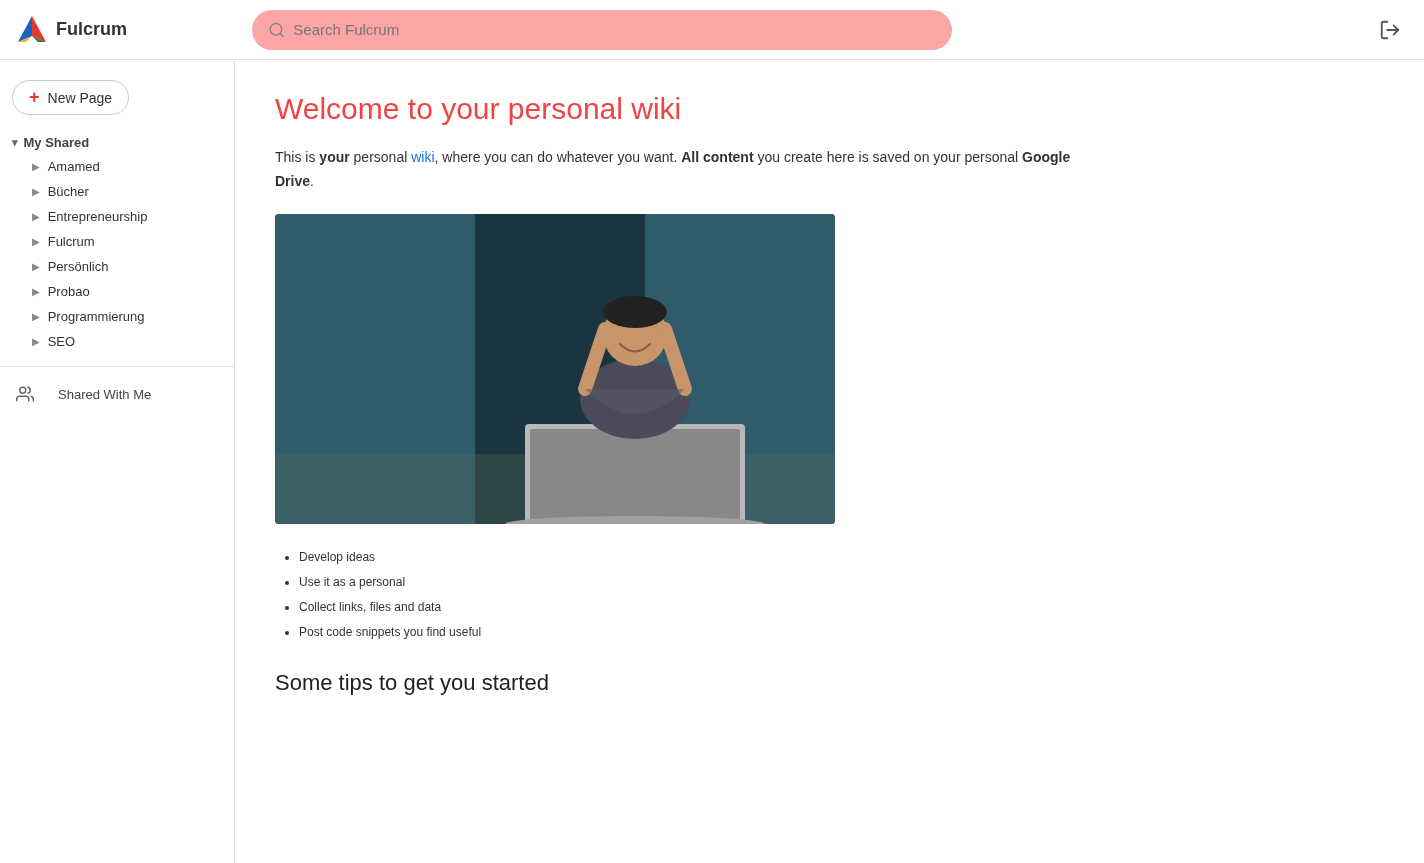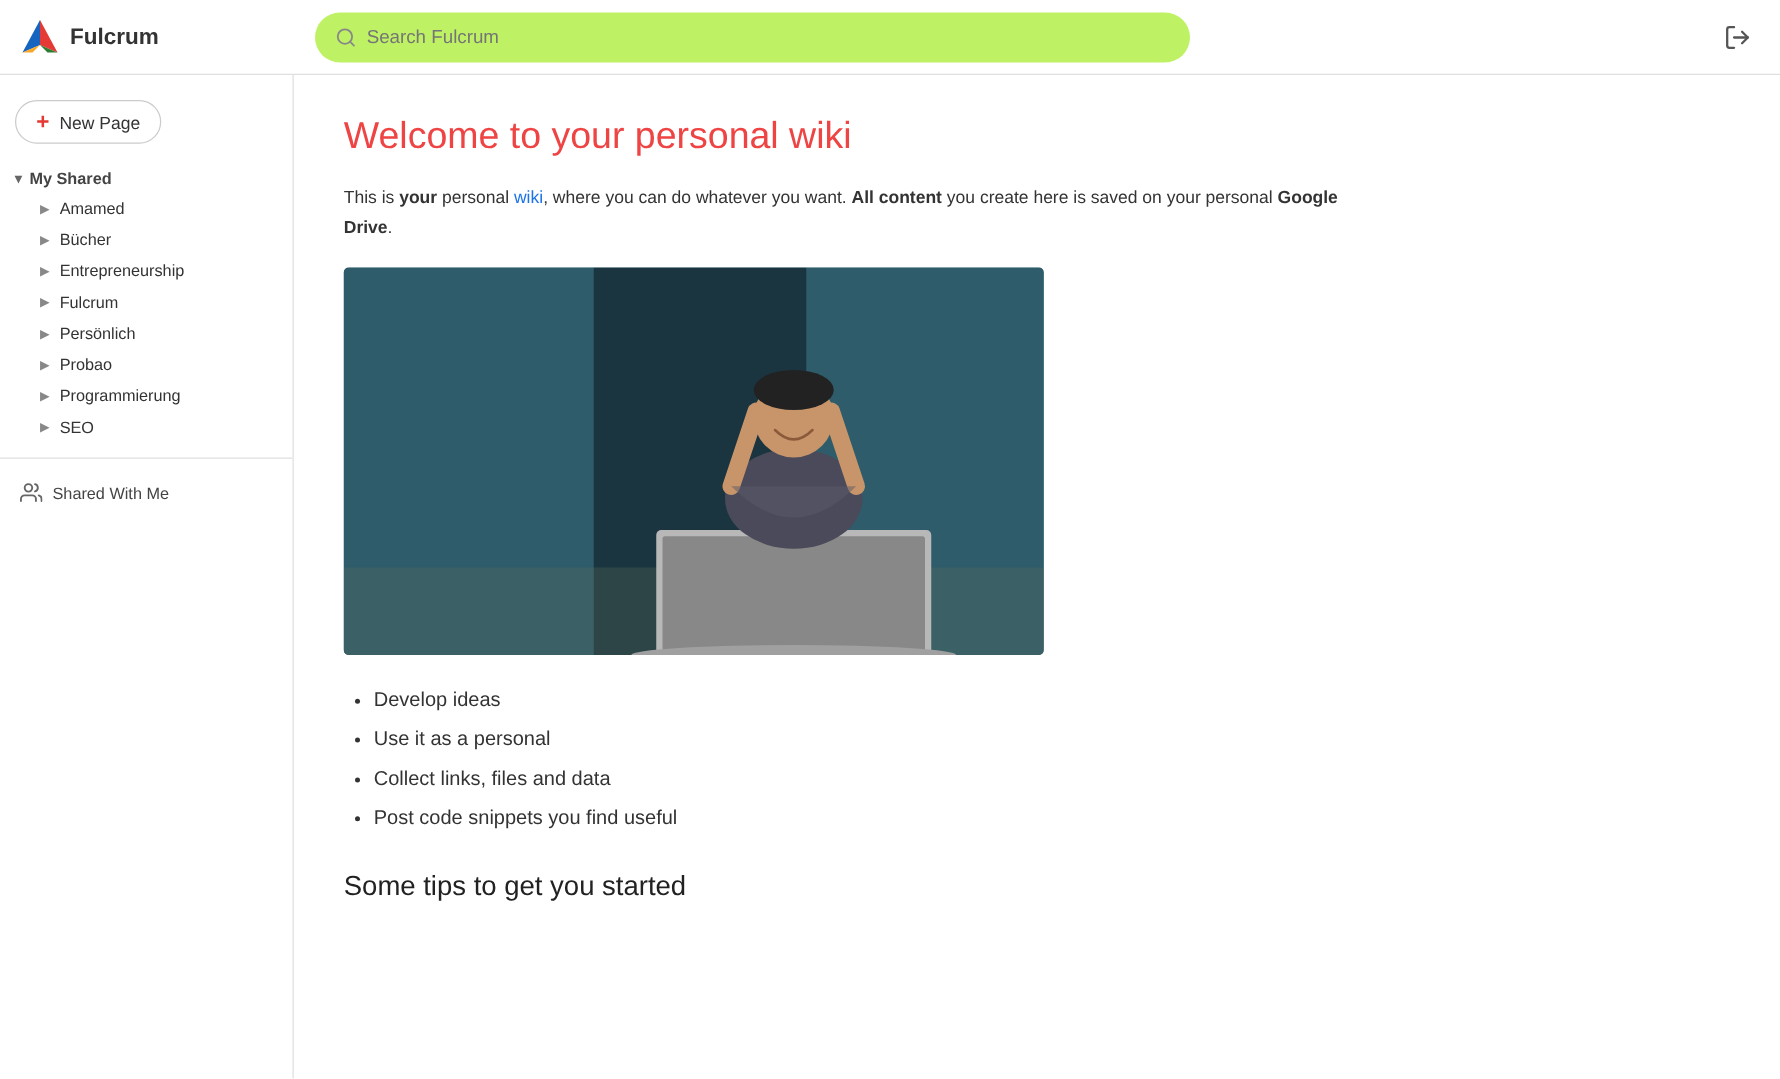--- a/index.html
+++ b/index.html
@@ -8,21 +8,21 @@
     
     .topbar {
       display: flex; align-items: center; height: 60px; background: #fff;
       border-bottom: 1px solid #e0e0e0; padding: 0 16px; gap: 16px; flex-shrink: 0;
     }
     .logo-area { display: flex; align-items: center; gap: 8px; min-width: 220px; }
     .logo-icon { width: 32px; height: 32px; }
     .logo-text { font-size: 18px; font-weight: 600; color: #333; }
     .search-bar {
       flex: 1; max-width: 700px; display: flex; align-items: center;
-      background: #bef264; border-radius: 24px; padding: 0 16px; height: 40px;
+      background: #fca5a5; border-radius: 24px; padding: 0 16px; height: 40px;
       gap: 8px;
     }
     .search-bar input {
       border: none; background: transparent; outline: none; font-size: 15px;
       color: #555; width: 100%;
     }
     .topbar-right { margin-left: auto; display: flex; align-items: center; gap: 8px; }
     .topbar-icon-btn {
       width: 36px; height: 36px; display: flex; align-items: center; justify-content: center;
       border-radius: 50%; cursor: pointer; color: #555; border: none; background: transparent; font-size: 20px;
@@ -50,21 +50,21 @@
     }
     .sidebar-section-title .chevron { font-size: 11px; color: #666; }
     .sidebar-item {
       display: flex; align-items: center; gap: 6px; padding: 5px 12px 5px 28px;
       font-size: 13px; color: #333; cursor: pointer; border-radius: 4px; margin: 0 4px;
     }
     .sidebar-item .item-chevron { font-size: 10px; color: #888; margin-right: 2px; }
 
     .sidebar-divider { height: 1px; background: #e0e0e0; margin: 12px 0; }
     .sidebar-shared {
-      display: flex; align-items: center; gap: 8px; padding: 6px 12px;
+      display: flex; align-items: center; gap: 24px; padding: 6px 12px;
       font-size: 13px; color: #444; cursor: pointer; border-radius: 4px; margin: 0 4px;
     }
 
     
     .main-content { flex: 1; overflow-y: auto; position: relative; }
 
     
     .page-header {
       display: flex; align-items: center; justify-content: space-between;
       padding: 16px 40px 12px 40px; border-bottom: 1px solid #e0e0e0;
@@ -88,21 +88,21 @@
       width: 560px; height: 310px; border-radius: 4px; overflow: hidden;
       margin-bottom: 24px; background: #2e5c6a;
       display: flex; align-items: center; justify-content: center;
     }
     
     .hero-svg { width: 100%; height: 100%; }
 
     .body-text { font-size: 14px; color: #333; margin-bottom: 16px; line-height: 1.7; }
     .body-text strong { font-weight: 700; }
     ul.tips-list { margin-left: 24px; margin-bottom: 16px; }
-    ul.tips-list li { font-size: 16px; color: #333; margin-bottom: 6px; line-height: 1.6; }
+    ul.tips-list li { font-size: 12px; color: #333; margin-bottom: 6px; line-height: 1.6; }
 
     
     .logo-triangle-red { fill: #e53935; }
     .logo-triangle-blue { fill: #1565c0; }
     .logo-triangle-yellow { fill: #f9a825; }
     .logo-triangle-green { fill: #2e7d32; }
   </style>
 </head>
 <body>
 

